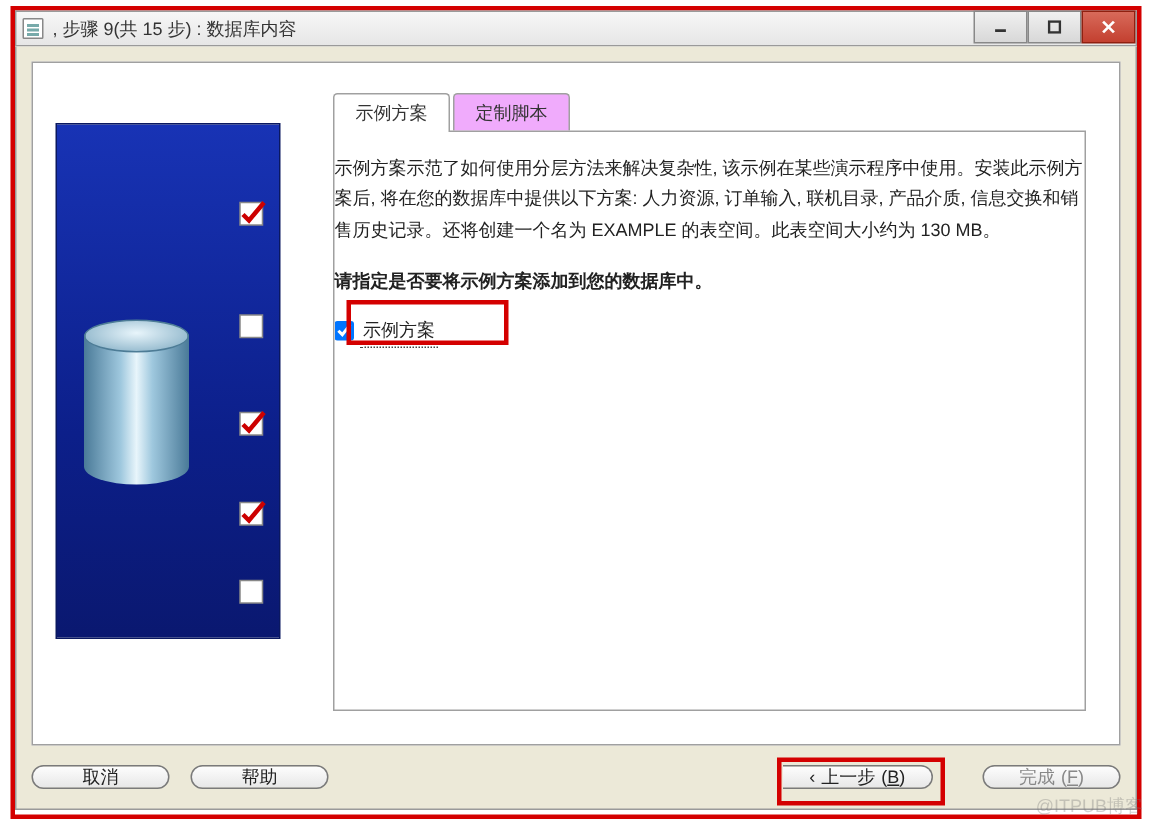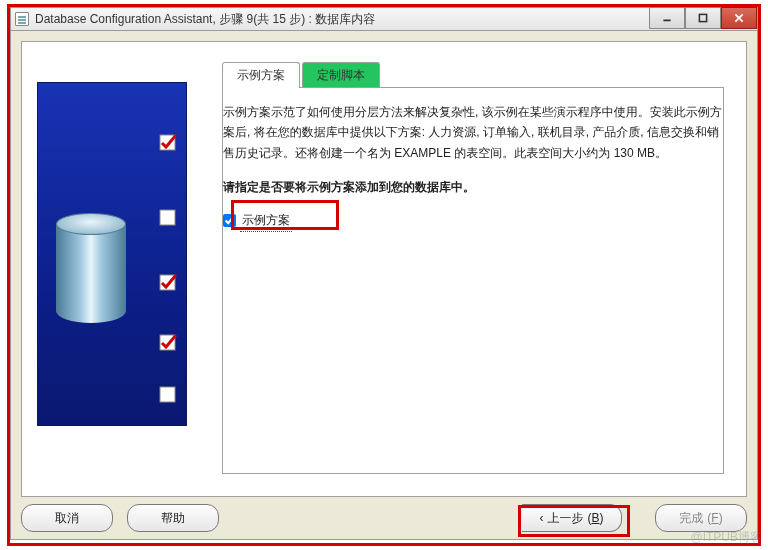--- a/index.html
+++ b/index.html
@@ -85,21 +85,21 @@
   .sb-check svg { width:100%; height:100%; display:block; }
   .sb-check.c1 { top: 50px; } .sb-check.c2 { top: 125px; } .sb-check.c3 { top: 190px; }
   .sb-check.c4 { top: 250px; } .sb-check.c5 { top: 302px; }
   
   .tabs {
     position: absolute; left: 200px; top: 22px; right: 22px; height: 24px;
     display: flex; align-items: flex-end;
   }
   .tab {
     padding: 4px 14px; border: 1px solid #a0a0a0; border-bottom: none;
-    background: #22c55e; color: #333;
+    background: #f0abfc; color: #333;
     border-radius: 3px 3px 0 0; margin-right: 2px;
     font-size: 12px;
   }
   .tab.active { background: #fff; position: relative; z-index: 2; }
   .tabpanel {
     position: absolute; left: 200px; top: 45px; right: 22px; bottom: 22px;
     border: 1px solid #a0a0a0; background: #fff;
     padding: 14px 0;
     line-height: 1.7;
     color: #222;
@@ -114,21 +114,21 @@
     position: absolute; left: 8px; top: 112px; width: 108px; height: 30px;
     border: 3px solid #d40000;
   }
   .dotted { border-bottom: 1px dotted #444; padding: 0 2px 1px 2px; }
   
   .buttons {
     position: absolute; left: 10px; right: 10px; bottom: 6px; height: 30px;
     display: flex; align-items: center;
   }
   .btn {
-    height: 28px; min-width: 92px; padding: 0 10px;
+    height: 16px; min-width: 92px; padding: 0 10px;
     border: 1px solid #7a7a7a; border-radius: 12px;
     background: linear-gradient(#fdfdfd,#e7e7e7);
     display: inline-flex; align-items: center; justify-content: center;
     color: #222; font-size: 12px;
     gap: 4px;
   }
   .btn.disabled { color: #888; margin-left: 17px; }
   .spacer { flex: 1; }
   .nav-group { display:flex; gap:0; }
   .nav-group .btn { border-radius:0; min-width:100px; }
@@ -145,21 +145,20 @@
   }
   input[type=checkbox]{ width:13px; height:13px; }
 </style>
 </head>
 <body>
 
 <div class="outer-red"></div>
 
 <div class="titlebar">
   <span class="titlebar-icon"></span>
-  <span>Database Configuration Assistant</span>
   <span>,&nbsp;</span>
   <span>步骤 9(共 15 步)</span>
   <span>&nbsp;:&nbsp;</span>
   <span>数据库内容</span>
   <div class="winbtns">
     <div class="winbtn">
         <svg viewBox="0 0 10 10">
           <line x1="2" y1="7" x2="8" y2="7" stroke="#333" stroke-width="1.5"></line>
         </svg>
       </div>

